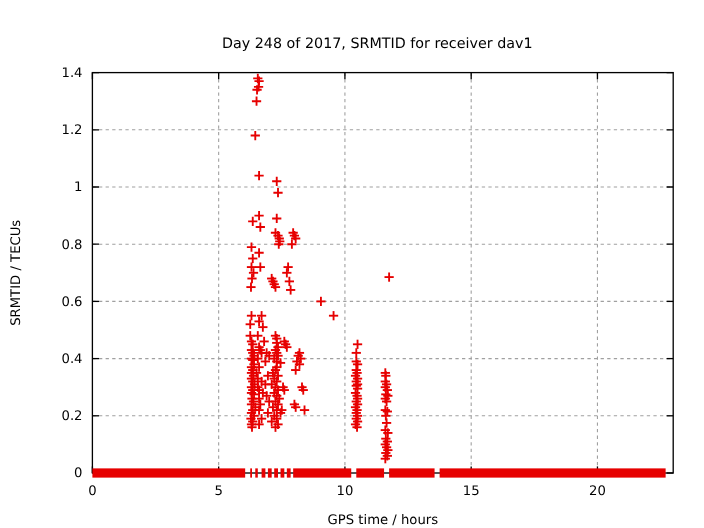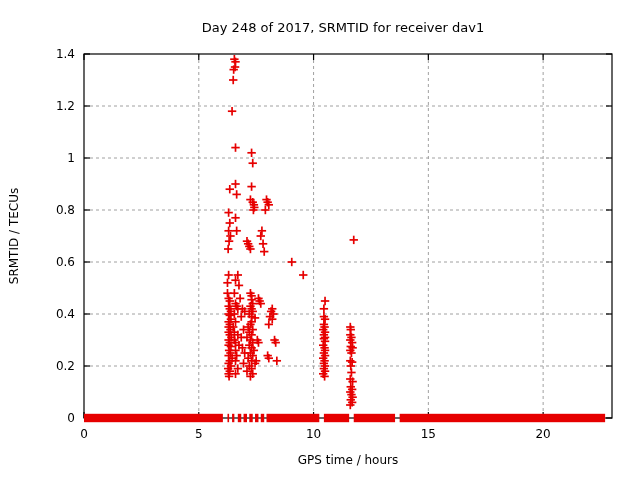--- a/index.html
+++ b/index.html
@@ -10,21 +10,21 @@
   body {
     width: 640px;
     height: 480px;
     font-family: "DejaVu Sans", sans-serif;
     overflow: hidden;
     position: relative;
   }
   #plot-root {
     position: absolute;
     left: 0;
-    top: 0;
+    top: 12px;
     width: 640px;
     height: 412px;
   }
   svg.plot-svg {
     display: block;
     width: 640px;
     height: 480px;
   }
   .title-text {
     font-family: "DejaVu Sans", sans-serif;

